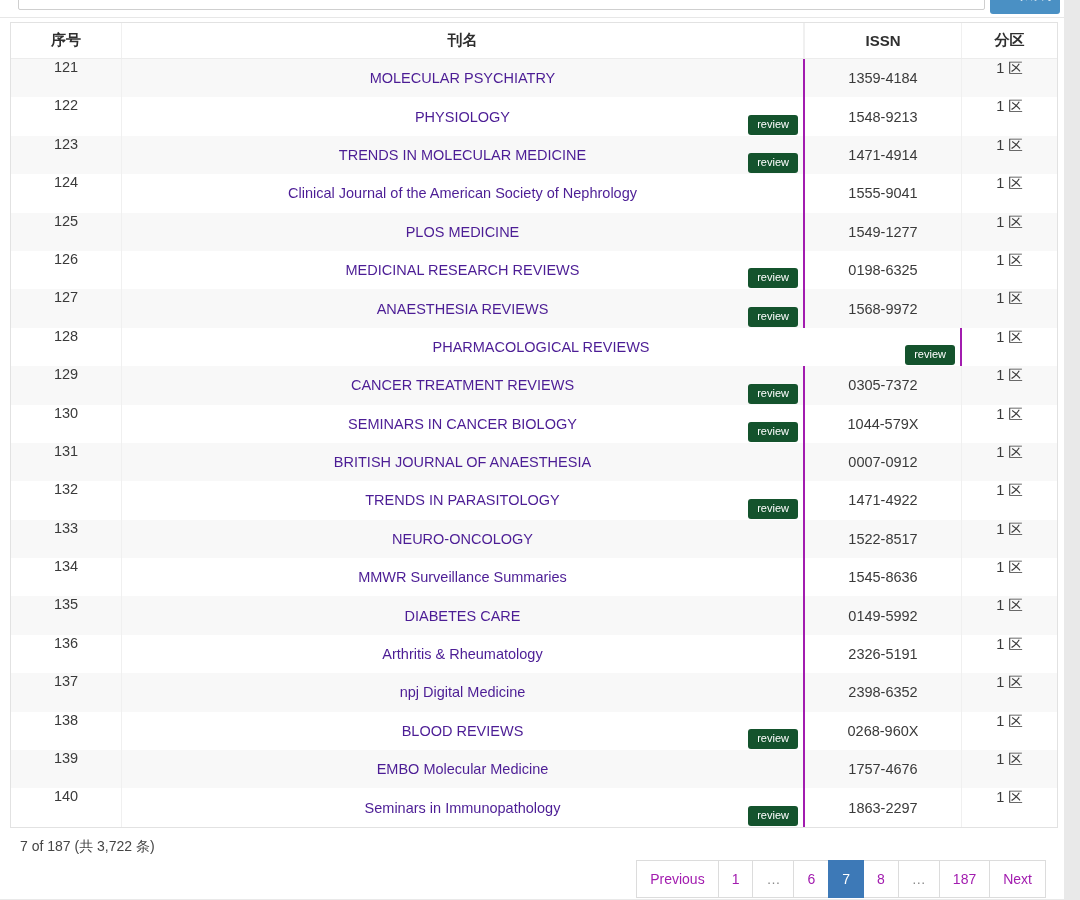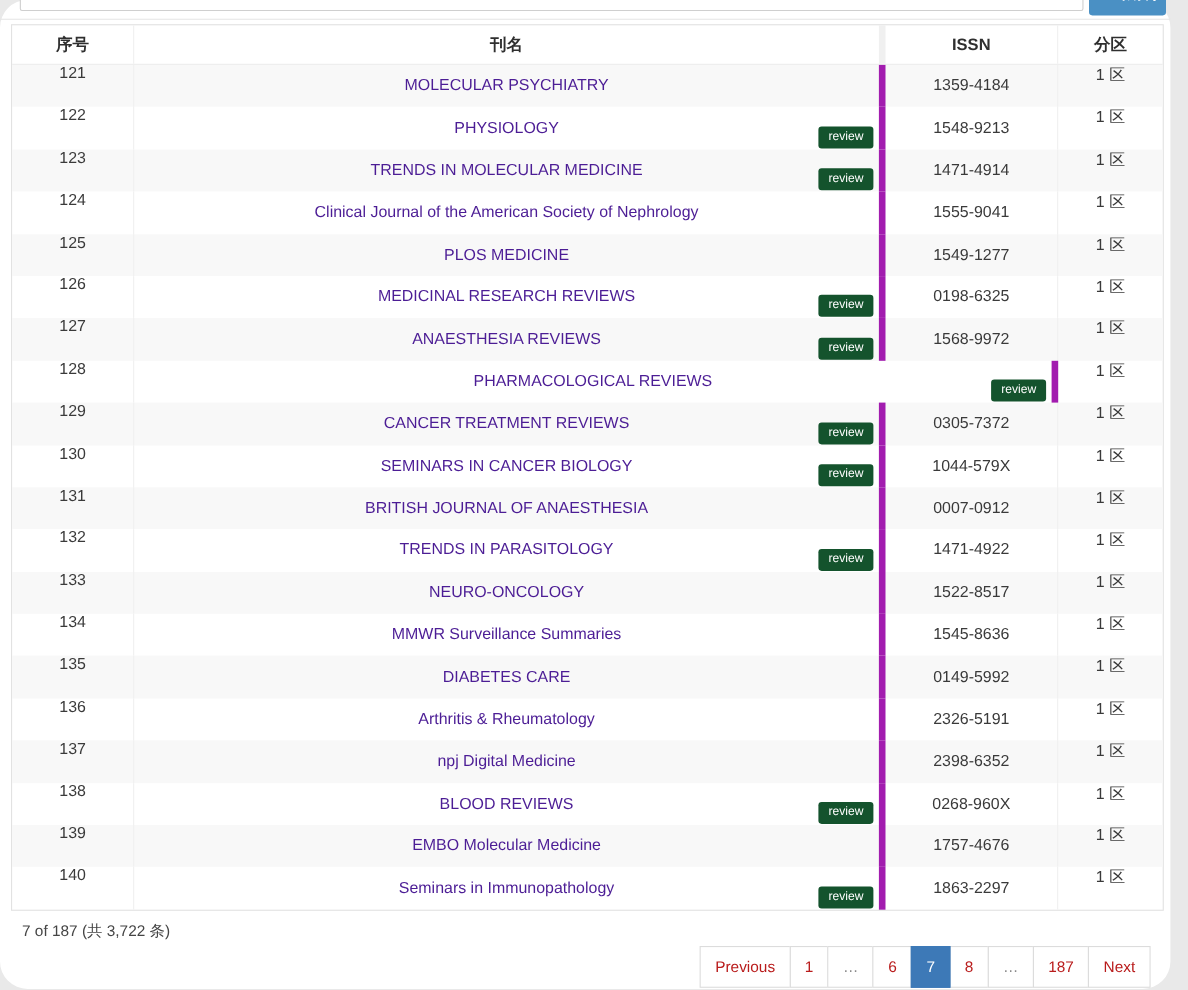--- a/index.html
+++ b/index.html
@@ -3,21 +3,21 @@
 <meta charset="utf-8">
 <style>
   * { box-sizing: border-box; margin: 0; padding: 0; }
   html,body { width:1080px; height:900px; }
   body {
     font-family: "Liberation Sans", sans-serif;
     background: #e9e9e9;
     overflow: hidden;
   }
   .page { position: relative; width:1080px; height:900px; background:#e9e9e9; overflow:hidden; }
-  .content { position:absolute; left:0; top:0; width:1064px; height:899px; background:#ffffff;border-radius:25px; }
+  .content { position:absolute; left:0; top:0; width:1064px; height:899px; background:#ffffff; }
 
   
   .search-input {
     position:absolute; left:18px; top:-32px; width:967px; height:42px;
     border:1px solid #cfcfcf; border-radius:2px; background:#fff;
     font-family:"Liberation Sans",sans-serif; font-size:14px; color:#555;
     padding:0 12px; outline:none;
   }
   .search-input::placeholder { color:#a9a9a9; }
   .search-btn {
@@ -31,37 +31,37 @@
   
   .tbl {
     position:absolute; left:10px; top:22px; width:1048px;
     border:1px solid #e2e2e2; background:#fff;
     font-size:14.5px; color:#3a3a3a;
   }
   .thead { display:flex; height:36px; align-items:center; font-weight:bold; font-size:15px; color:#2f2f2f; border-bottom:1px solid #ececec; }
   .trow  { display:flex; height:38.4px; align-items:flex-start; }
   .trow:nth-child(odd) { background:#f8f8f8; }
   .c-no   { width:110px; text-align:center; }
-  .c-name { flex:1; text-align:center; position:relative; border-left:1px solid #f0f0f0; border-right:6px solid #a21caf; align-self:stretch; display:flex; align-items:center; justify-content:center; }
+  .c-name { flex:1; text-align:center; position:relative; border-left:1px solid #f0f0f0; border-right:2px solid #a21caf; align-self:stretch; display:flex; align-items:center; justify-content:center; }
   .c-issn { width:157px; text-align:center; border-right:1px solid #f0f0f0; align-self:stretch; display:flex; align-items:center; justify-content:center; }
   .c-zone { width:95px;  text-align:center; }
   .thead .c-name, .thead .c-issn { border-color:#f0f0f0; }
   .jname { color:#4c1d95; text-decoration:none; cursor:pointer; font-size:14.5px; }
   .badge {
     position:absolute; right:5px; bottom:1px;
     background:#14532d; color:#fff; font-size:11px; line-height:1;
     padding:4px 9px 5px 9px; border-radius:3px; cursor:pointer;
   }
 
   
   .summary { position:absolute; left:20px; top:838px; font-size:14px; color:#454545; }
 
   .pagination { position:absolute; right:18px; top:860px; display:flex; }
   .pg {
-    border:1px solid #dcdcdc; background:#fff; color:#b91c1c;
+    border:1px solid #dcdcdc; background:#fff; color:#a21caf;
     font-family:"Liberation Sans",sans-serif; font-size:14px;
     padding:10px 13px; margin-left:-1px; cursor:pointer; min-width:34px; text-align:center;
   }
   .pg.active { background:#3d79b7; border-color:#3d79b7; color:#fff; position:relative; z-index:1; }
   .pg.ellipsis { cursor:default; color:#8a8a8a; }
 </style>
 </head>
 <body>
 
 <div class="page">

